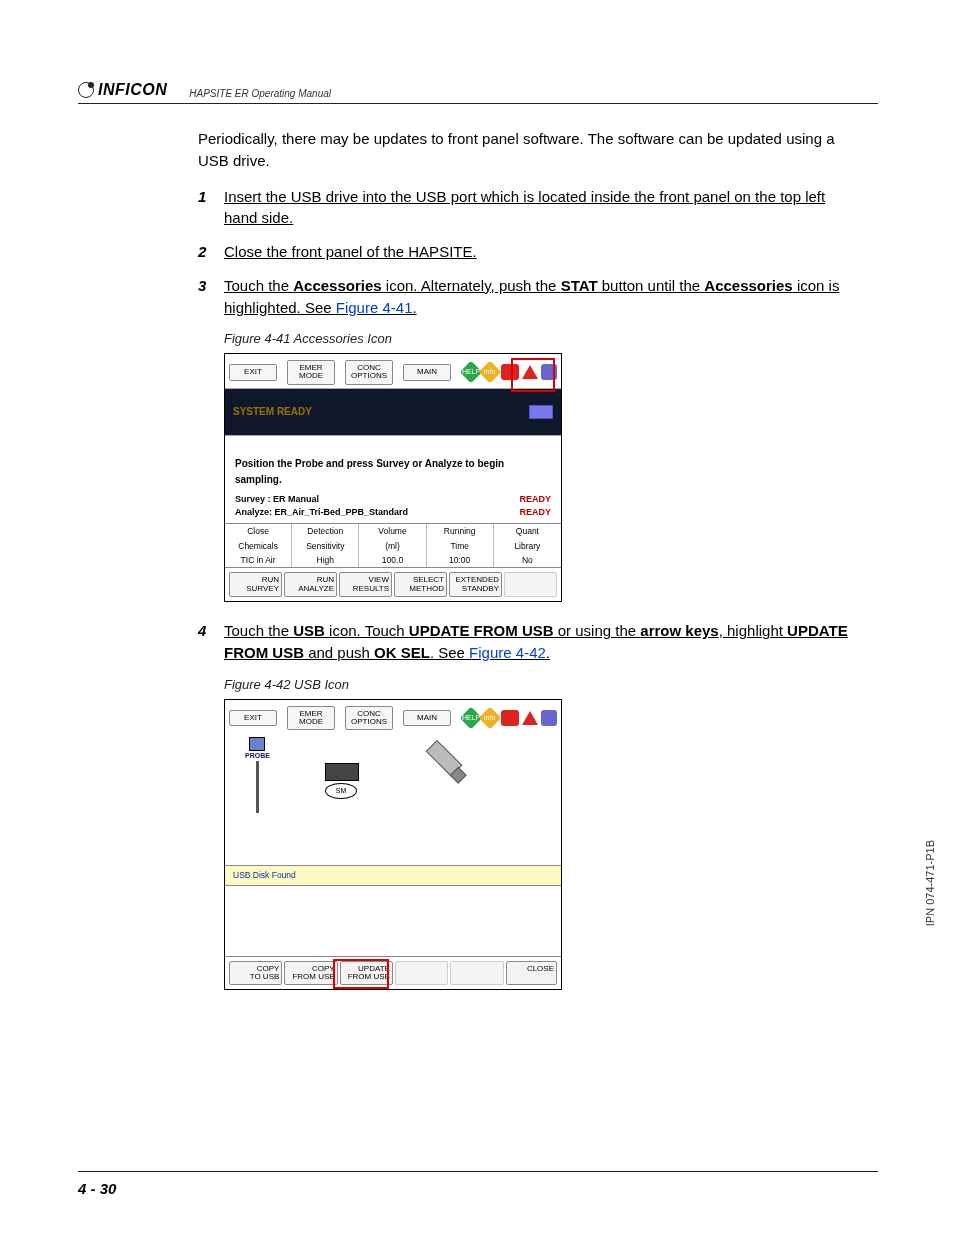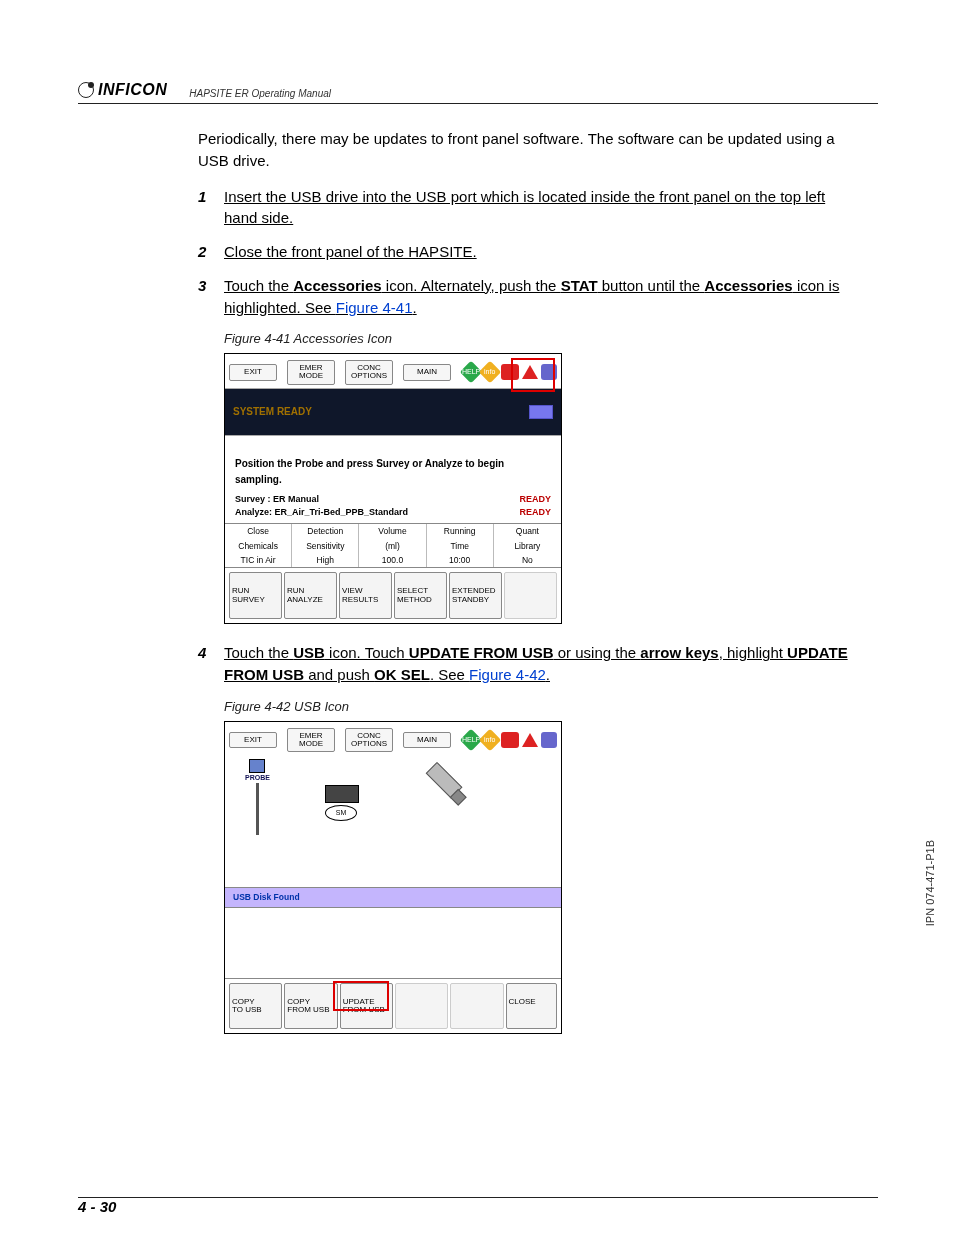--- a/index.html
+++ b/index.html
@@ -188,22 +188,22 @@
     padding: 4px;
     gap: 2px;
     border-top: 1px solid #888;
   }
   .bb {
     border: 1px solid #888;
     border-radius: 2px;
     background: #f4f4f4;
     font-size: 8px;
     line-height: 1.05;
-    text-align: left;
-    padding: 14px 2px;
+    text-align: right;
+    padding: 3px 2px;
     width: 50px;
   }
   .bb.blank { border-color:#ccc; }
   .bb.close { width: 48px; margin-left: auto; }
 
   
   .usb-area {
     height: 120px;
     padding: 6px;
     position: relative;
@@ -223,38 +223,39 @@
   .usb-icon {
     position: absolute; left: 190px; top: 16px;
     width: 44px; height: 44px;
     transform: rotate(45deg);
   }
   .usb-icon .body { width:34px;height:14px;background:#bbb;border:1px solid #555; }
   .usb-icon .plug { width:10px;height:10px;background:#888;border:1px solid #555;margin-top:-12px;margin-left:34px; }
   .usb-found-bar {
     border-top: 1px solid #888;
     border-bottom: 1px solid #888;
-    background: #c4b5fd;
+    background: #fef9c3;
     padding: 3px 8px;
     font-size: 8.5px;
     color: #0033aa;
-    font-weight: 700;
+    font-weight: 400;
   }
   .usb-gap { height: 70px; }
   .update-hi {
     position: absolute;
     border: 2px solid #d00;
     width: 52px; height: 26px;
   }
   .footer {
     position: absolute;
     left: 78px;
     width: 800px;
-    bottom: 20px;
+    bottom: 38px;
     border-top: 1.5px solid #222;
+    padding-top: 8px;
     font-style: italic;
     font-weight: 700;
     font-size: 15px;
   }
   .ipn {
     position: absolute;
     right: 30px;
     top: 840px;
     transform: rotate(-90deg);
     transform-origin: right top;

